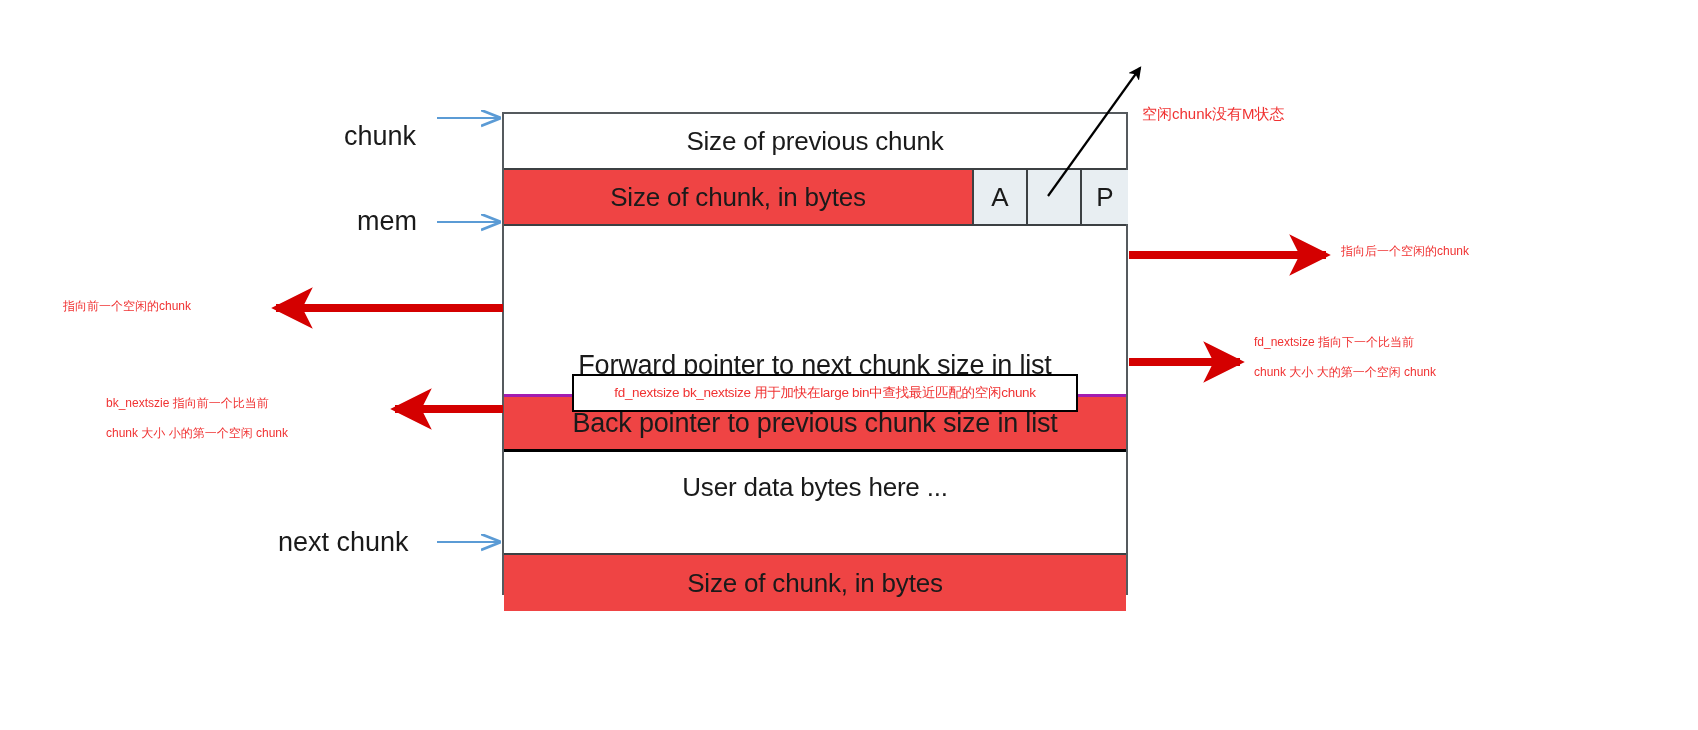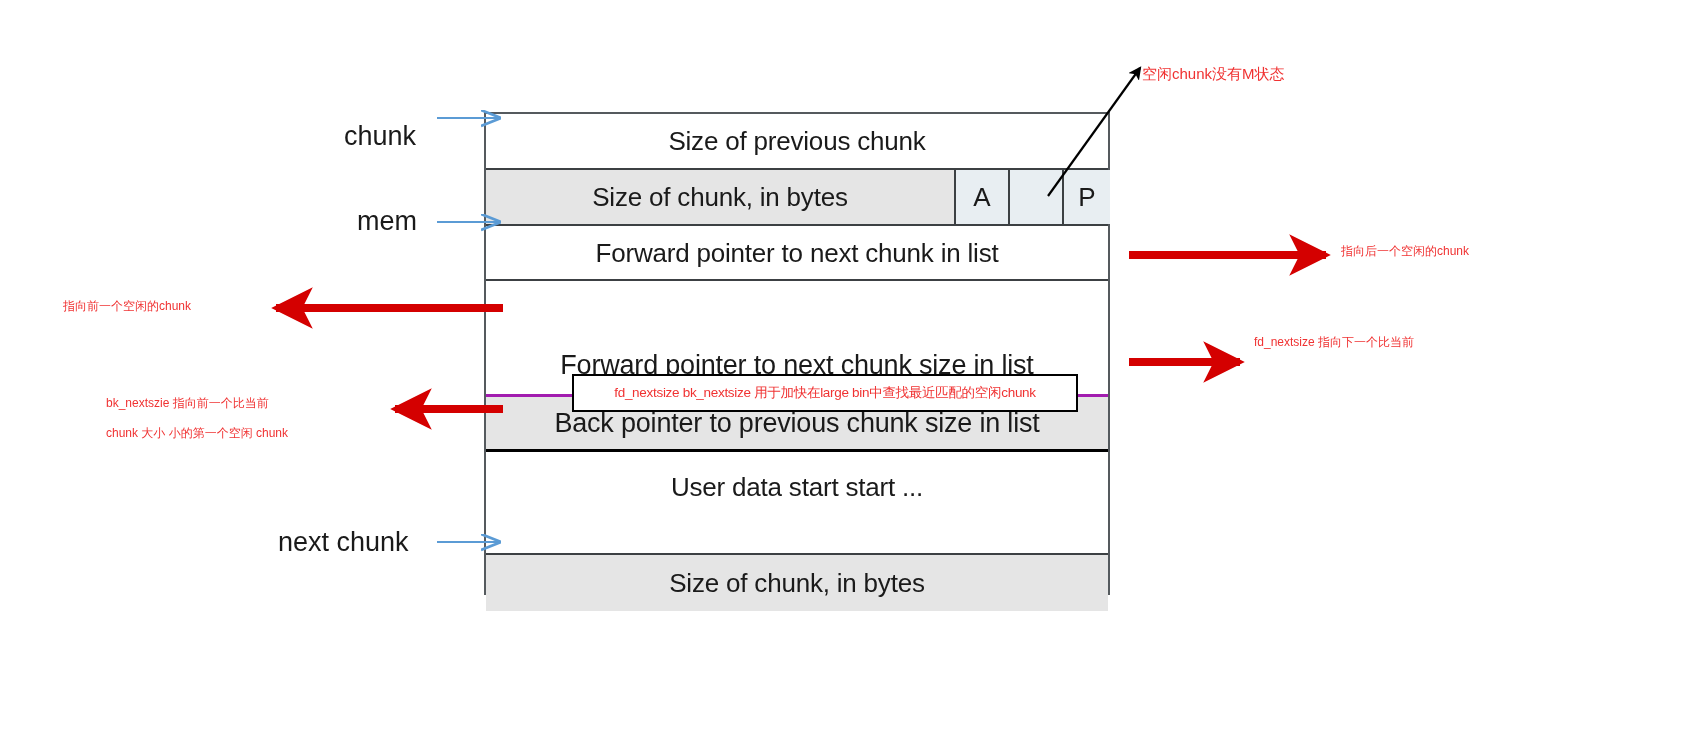--- a/index.html
+++ b/index.html
@@ -14,21 +14,21 @@
     position: relative;
     width: 1698px;
     height: 730px;
     background: #ffffff;
     overflow: hidden;
   }
 
   
   #chunk-table {
     position: absolute;
-    left: 484px;
+    left: 502px;
     top: 112px;
     width: 626px;
     height: 483px;
     border: 2px solid #555a5e;
     box-sizing: border-box;
     background: #ffffff;
     padding-left: 12px;
   }
   .row {
     position: absolute;
@@ -39,21 +39,21 @@
     align-items: center;
     justify-content: center;
     color: #1a1a1a;
     white-space: nowrap;
   }
   .row .rowtext {
     font-size: 26px;
     letter-spacing: -0.2px;
     line-height: 1;
   }
-  .row.shaded { background: #e5e5e5; }
+  .row.shaded { background: #ef4444; }
   .row.plain  { background: #ffffff; }
   .row.botline   { border-bottom: 2px solid #3c4043; }
   .row.thickbot  { border-bottom: 3px solid #000000; }
   .row.thicktop  { border-top: 3px solid #a21caf; }
 
   
   .flagcell {
     position: absolute;
     top: 0;
     height: 100%;
@@ -76,21 +76,21 @@
   }
 
   
   .ann {
     position: absolute;
     color: #f03232;
     font-size: 12px;
     line-height: 1.45;
     white-space: nowrap;
   }
-  .ann.small { font-size: 15px; }
+  .ann.small { font-size: 15px; margin-top: 40px; }
 
   
   #fd-note-box {
     position: absolute;
     left: 572px;
     top: 374px;
     width: 506px;
     height: 38px;
     border: 2px solid #000000;
     background: #ffffff;
@@ -133,35 +133,32 @@
         <span>A</span>
       </div>
       <div class="flagcell" style="left:522px; width:54px;">
         <span></span>
       </div>
       <div class="flagcell" style="left:576px; width:48px;">
         <span>P</span>
       </div>
     </div>
 
-    <div class="row plain botline" style="top:112px; height:55px;">
-      <span class="rowtext">Forward pointer to next chunk in list</span>
-    </div>
 
 
     <div class="row plain" style="top:222px; height:58px;">
       <span class="rowtext" style="font-size:27px;">Forward pointer to next chunk size in list</span>
     </div>
 
     <div class="row shaded thickbot thicktop" style="top:280px; height:58px;">
       <span class="rowtext" style="font-size:27px;">Back pointer to previous chunk size in list</span>
     </div>
 
     <div class="row plain botline" style="top:338px; height:103px; align-items:flex-start; padding-top:22px;">
-      <span class="rowtext">User data start start ...</span>
+      <span class="rowtext">User data bytes here ...</span>
     </div>
 
     <div class="row shaded" style="top:441px; height:56px;">
       <span class="rowtext">Size of chunk, in bytes</span>
     </div>
 
   </div>
 
   <div id="fd-note-box">
     <span class="txt">fd_nextsize bk_nextsize 用于加快在large bin中查找最近匹配的空闲chunk</span>
@@ -171,20 +168,21 @@
   <div class="side-label" style="left:357px; top:206px;">mem</div>
   <div class="side-label" style="left:278px; top:527px;">next chunk</div>
 
   <div class="ann small" style="left:1142px; top:63px;">空闲chunk没有M状态</div>
 
   <div class="ann" style="left:1341px; top:243px;">指向后一个空闲的chunk</div>
 
   <div class="ann" style="left:63px; top:298px;">指向前一个空闲的chunk</div>
 
   <div class="ann" style="left:1254px; top:334px;">fd_nextsize 指向下一个比当前</div>
+  <div class="ann" style="left:1254px; top:364px;">chunk 大小 大的第一个空闲 chunk</div>
 
   <div class="ann" style="left:106px; top:395px;">bk_nextszie 指向前一个比当前</div>
   <div class="ann" style="left:106px; top:425px;">chunk 大小 小的第一个空闲 chunk</div>
 
   <svg class="overlay" viewBox="0 0 1698 730">
     <defs>
       <marker id="blue-head" markerWidth="10" markerHeight="10" refX="9" refY="4" orient="auto" markerUnits="strokeWidth">
         <path d="M0,0 L10,4 L0,8" fill="none" stroke="#5b9bd5" stroke-width="1.3"></path>
       </marker>
       <marker id="red-head" markerWidth="5.2" markerHeight="5.2" refX="4.6" refY="2.6" orient="auto" markerUnits="strokeWidth">

